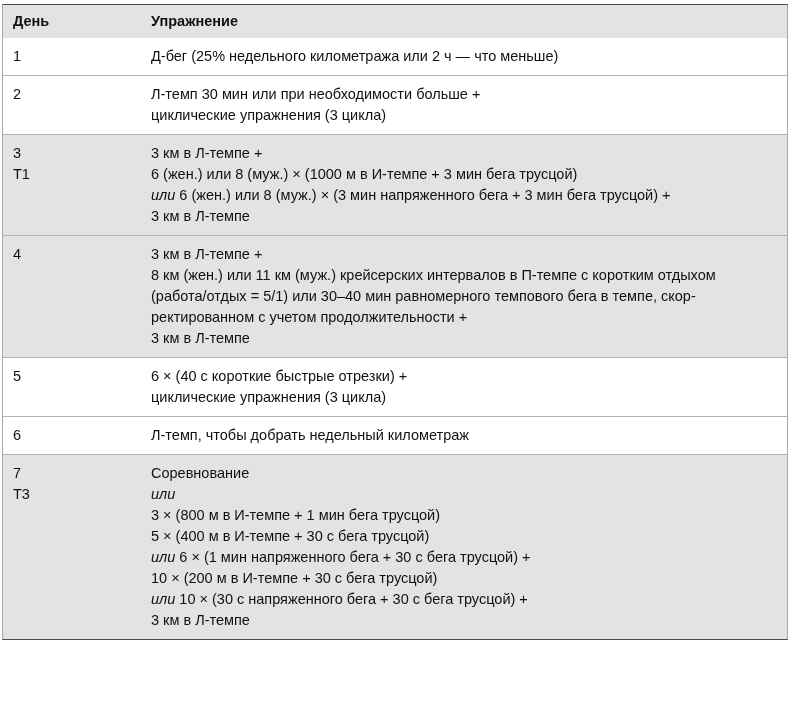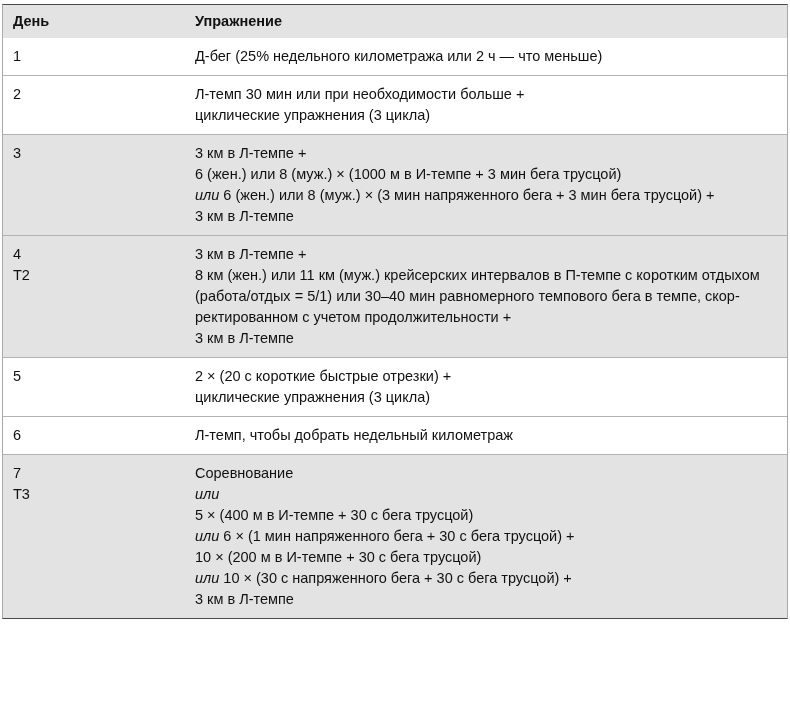--- a/index.html
+++ b/index.html
@@ -21,21 +21,20 @@
     border-left: 1px solid #a9a9a9;
     border-right: 1px solid #a9a9a9;
     border-top: 1px solid #4a4a4a;
     border-bottom: 1px solid #4a4a4a;
     font-size: 14.5px;
     line-height: 21px;
   }
   .row {
     display: flex;
     border-top: 1px solid #b3b3b3;
-    gap: 44px;
   }
   .row:first-child { border-top: none; }
   .row.header {
     background: var(--shade);
     font-weight: bold;
   }
   .row.shaded { background: var(--shade); }
   .cell { padding: 8px 0; }
   .cell-day {
     width: 148px;
@@ -78,66 +77,67 @@
             <div class="line">2</div>
           </div>
           <div class="cell cell-ex">
             <div class="line"><span class="">Л-темп 30 мин или при необходимости больше +</span></div>
             <div class="line"><span class="">циклические упражнения (3 цикла)</span></div>
           </div>
         </div>
         <div class="row shaded">
           <div class="cell cell-day">
             <div class="line">3</div>
+            <div class="line">Т1</div>
           </div>
           <div class="cell cell-ex">
             <div class="line"><span class="">3 км в Л-темпе +</span></div>
             <div class="line"><span class="">6 (жен.) или 8 (муж.) × (1000 м в И-темпе + 3 мин бега трусцой)</span></div>
             <div class="line"><span class="italic">или</span><span class=""> 6 (жен.) или 8 (муж.) × (3 мин напряженного бега + 3 мин бега трусцой) +</span></div>
             <div class="line"><span class="">3 км в Л-темпе</span></div>
           </div>
         </div>
         <div class="row shaded">
           <div class="cell cell-day">
             <div class="line">4</div>
-            <div class="line">Т2</div>
           </div>
           <div class="cell cell-ex">
             <div class="line"><span class="">3 км в Л-темпе +</span></div>
             <div class="line"><span class="">8 км (жен.) или 11 км (муж.) крейсерских интервалов в П-темпе с коротким отдыхом</span></div>
             <div class="line"><span class="">(работа/отдых = 5/1) или 30–40 мин равномерного темпового бега в темпе, скор-</span></div>
             <div class="line"><span class="">ректированном с учетом продолжительности +</span></div>
             <div class="line"><span class="">3 км в Л-темпе</span></div>
           </div>
         </div>
         <div class="row">
           <div class="cell cell-day">
             <div class="line">5</div>
           </div>
           <div class="cell cell-ex">
-            <div class="line"><span class="">2 × (20 с короткие быстрые отрезки) +</span></div>
+            <div class="line"><span class="">6 × (40 с короткие быстрые отрезки) +</span></div>
             <div class="line"><span class="">циклические упражнения (3 цикла)</span></div>
           </div>
         </div>
         <div class="row">
           <div class="cell cell-day">
             <div class="line">6</div>
           </div>
           <div class="cell cell-ex">
             <div class="line"><span class="">Л-темп, чтобы добрать недельный километраж</span></div>
           </div>
         </div>
         <div class="row shaded">
           <div class="cell cell-day">
             <div class="line">7</div>
             <div class="line">Т3</div>
           </div>
           <div class="cell cell-ex">
             <div class="line"><span class="">Соревнование</span></div>
             <div class="line"><span class="italic">или</span></div>
+            <div class="line"><span class="">3 × (800 м в И-темпе + 1 мин бега трусцой)</span></div>
             <div class="line"><span class="">5 × (400 м в И-темпе + 30 с бега трусцой)</span></div>
             <div class="line"><span class="italic">или</span><span class=""> 6 × (1 мин напряженного бега + 30 с бега трусцой) +</span></div>
             <div class="line"><span class="">10 × (200 м в И-темпе + 30 с бега трусцой)</span></div>
             <div class="line"><span class="italic">или</span><span class=""> 10 × (30 с напряженного бега + 30 с бега трусцой) +</span></div>
             <div class="line"><span class="">3 км в Л-темпе</span></div>
           </div>
         </div>
       </div>
   </div>
 </div>

